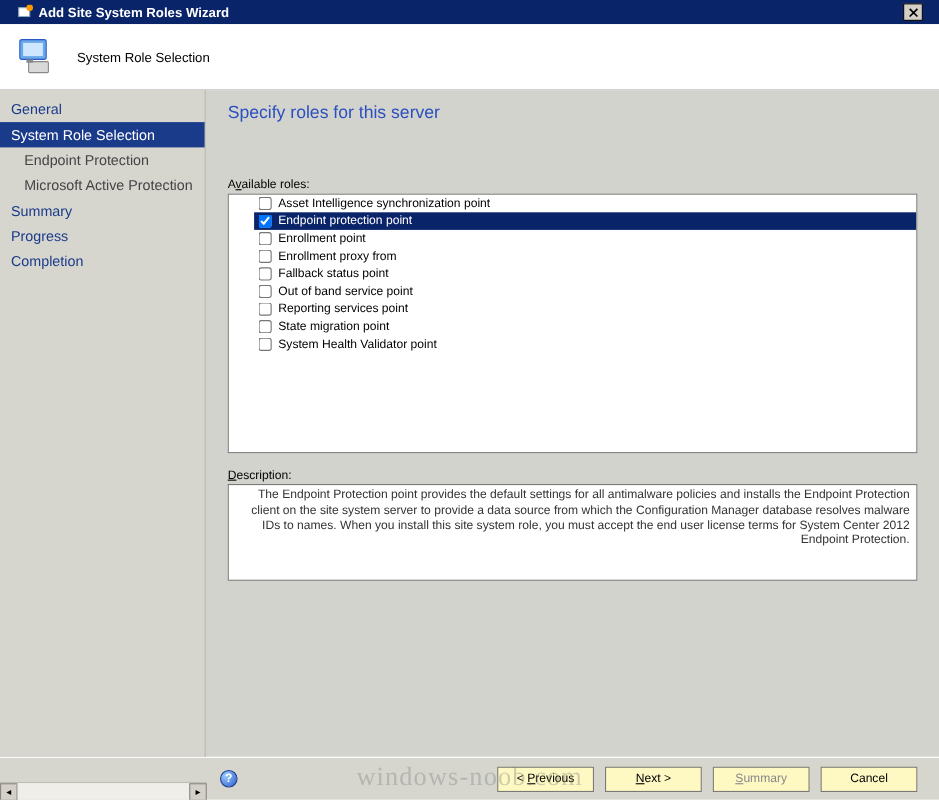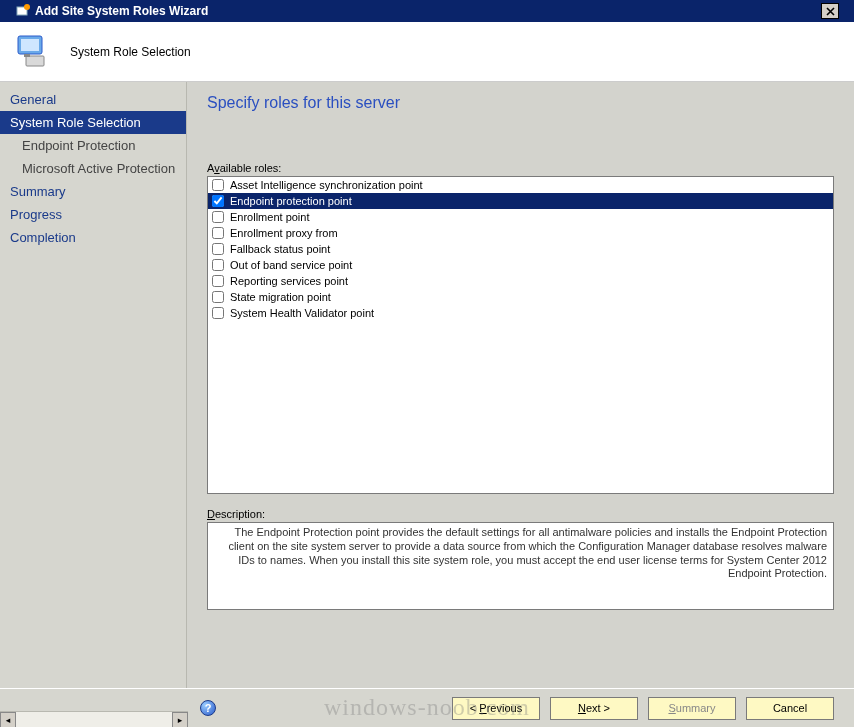--- a/index.html
+++ b/index.html
@@ -82,22 +82,23 @@
     .page-heading {
       color: #2a4fc0;
       font-size: 16px;
       font-weight: normal;
       margin-bottom: 50px;
     }
     .label { font-size: 11px; margin-bottom: 2px; margin-top: 36px; }
     .roles-list {
       border: 1px solid #7a7a7a;
       background: #fff;
-      height: 318px;
+      height: 236px;
       overflow: auto;
+      padding-left: 23px;
     }
     .role-row {
       display: flex;
       align-items: center;
       padding: 0px 4px;
       height: 16px;
       font-size: 11px;
     }
     .role-row input[type=checkbox] {
       margin-right: 6px;

